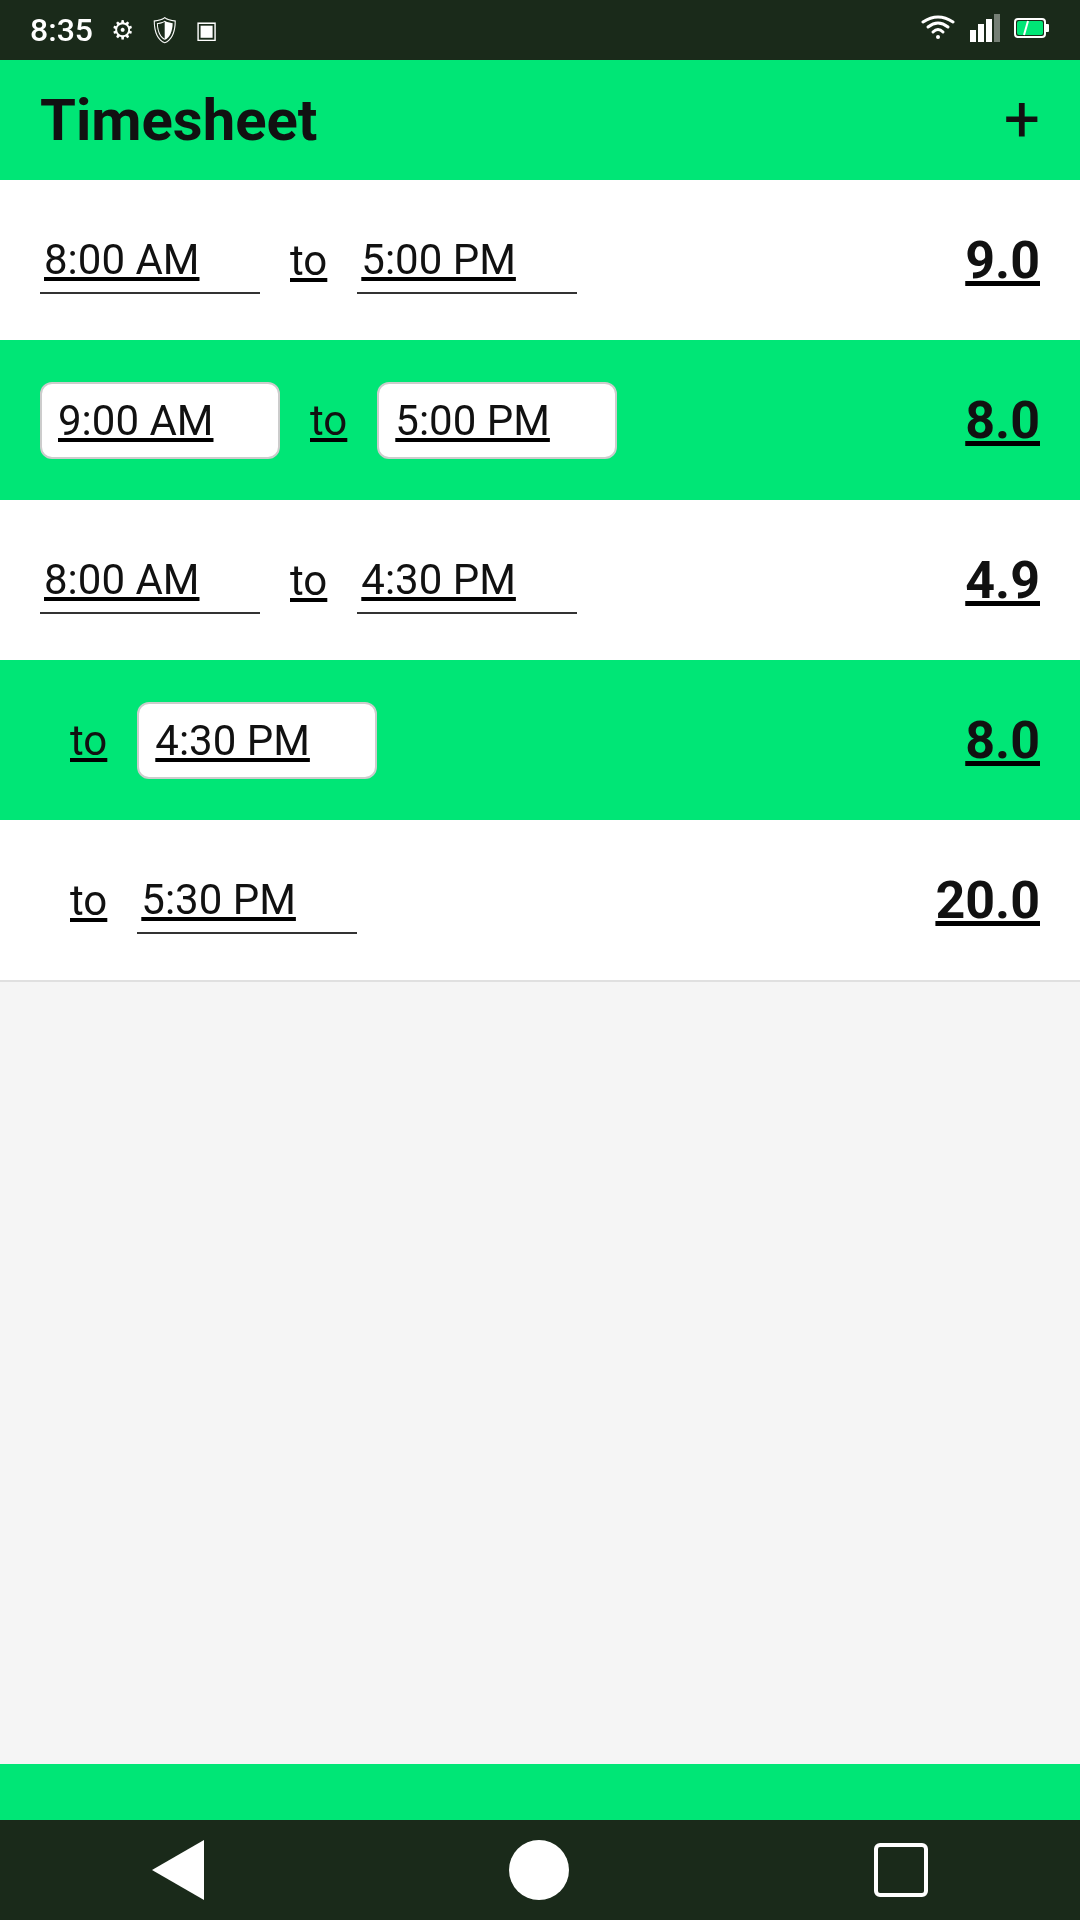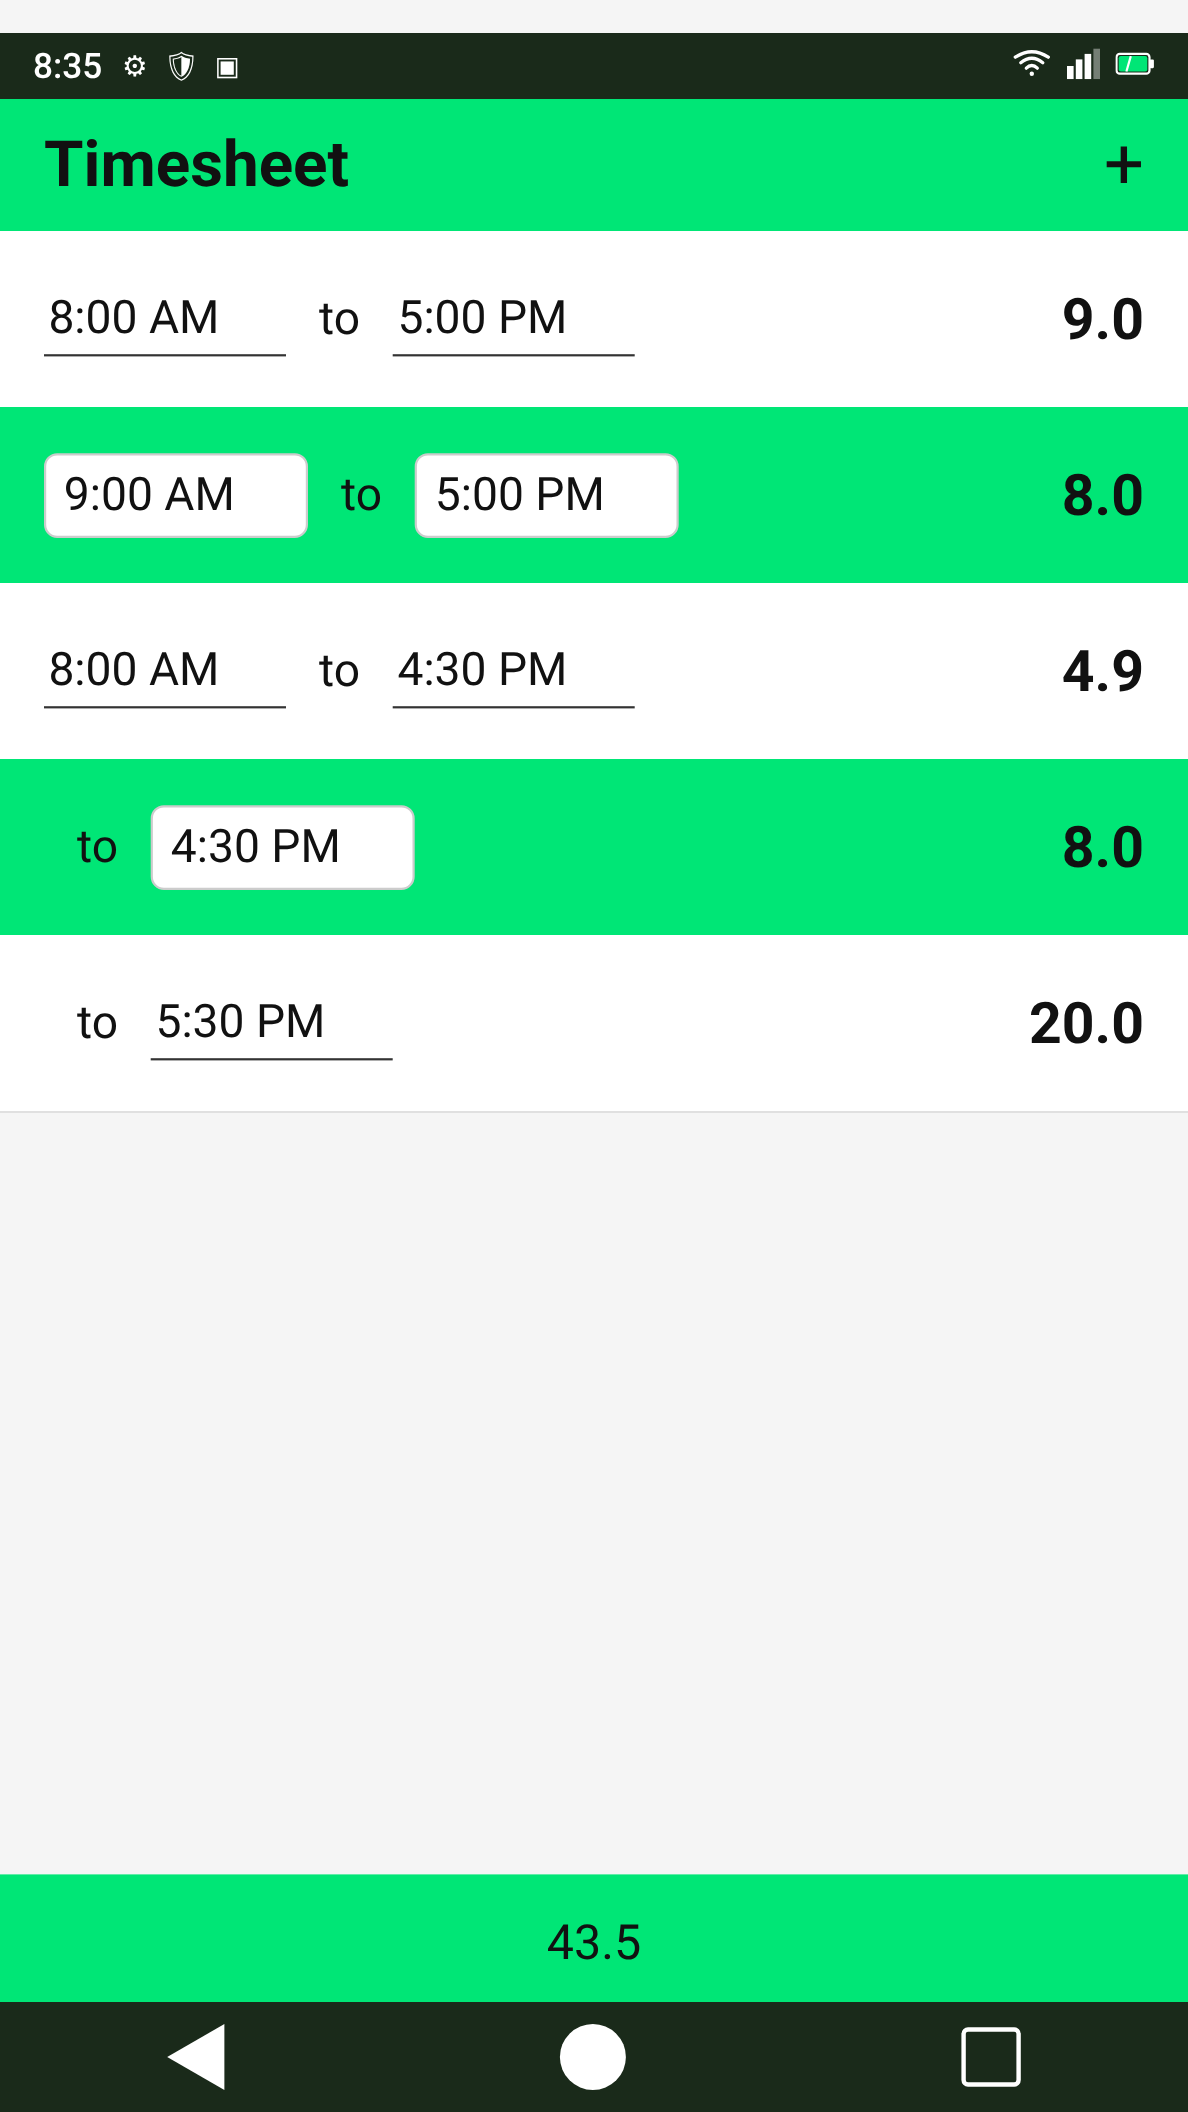--- a/index.html
+++ b/index.html
@@ -21,21 +21,20 @@
 
     
     .status-bar {
       background: #1a2a1a;
       height: 60px;
       display: flex;
       align-items: center;
       justify-content: space-between;
       padding: 0 30px;
       flex-shrink: 0;
-      margin-top: 30px;
     }
 
     .status-left {
       display: flex;
       align-items: center;
       gap: 18px;
     }
 
     .status-time {
       color: white;
@@ -94,20 +93,21 @@
       overflow: hidden;
     }
 
     
     .entry-row {
       display: flex;
       align-items: center;
       padding: 30px 40px;
       min-height: 160px;
       flex-shrink: 0;
+      text-decoration: underline;
     }
 
     .entry-row.white-bg {
       background: #ffffff;
     }
 
     .entry-row.green-bg {
       background: #00e676;
     }
 
@@ -309,21 +309,20 @@
     <span class="hours-value">20.0</span>
   </div>
 
   <div class="separator"></div>
 
   <div class="empty-area"></div>
 
 </div>
 
 <div class="total-footer">
-  <div class="total-value">43.5</div>
 </div>
 
 <div class="bottom-nav">
   <button class="nav-btn">
     <div class="triangle-left"></div>
   </button>
   <button class="nav-btn">
     <div class="circle-shape"></div>
   </button>
   <button class="nav-btn">

